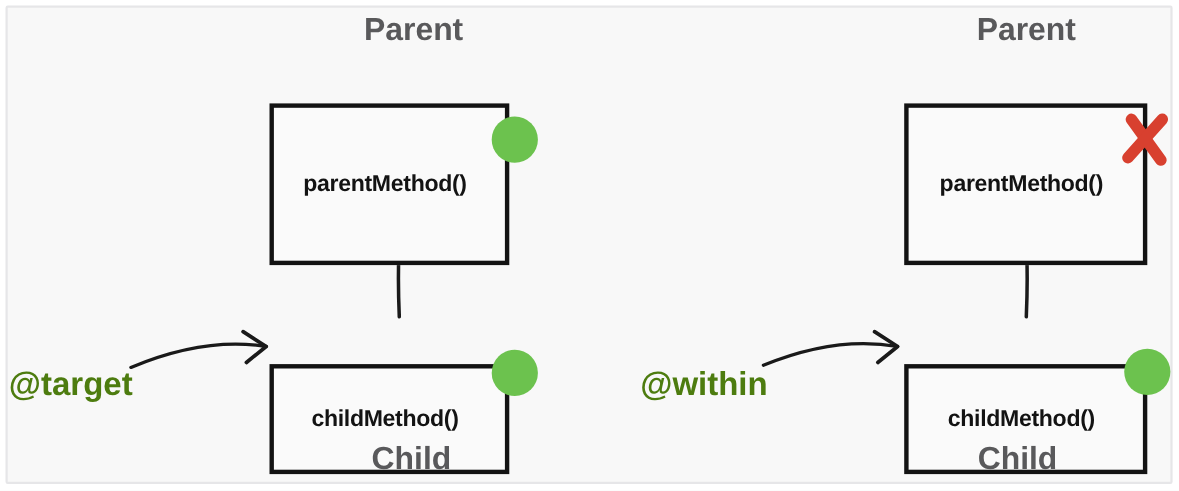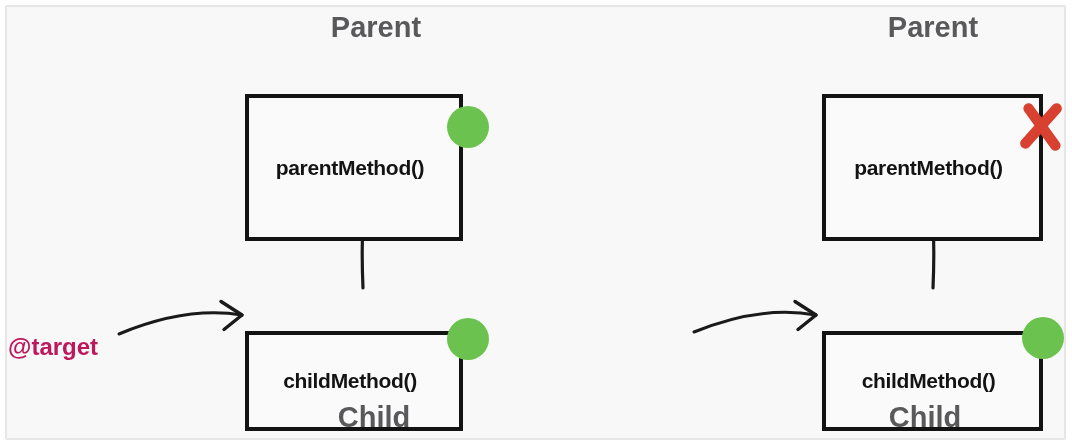--- a/index.html
+++ b/index.html
@@ -52,23 +52,23 @@
     color: #59595b;
     white-space: nowrap;
   }
   #lbl-left-parent  { left: 376px; top: 11px;  }
   #lbl-left-child   { left: 374px; top: 401px; }
   #lbl-right-parent { left: 933px; top: 11px;  }
   #lbl-right-child  { left: 925px; top: 401px; }
 
   .pointcut-label {
     position: absolute;
-    font-size: 24px;
+    font-size: 30px;
     font-weight: bold;
-    color: #be185d;
+    color: #4d7c0f;
     white-space: nowrap;
   }
   #pc-left  { left: 8px;   top: 333px; }
   #pc-right { left: 582px; top: 333px; }
 
   .ind { position: absolute; }
   #ind-left-parent  { left: 447px;  top: 106px; width: 42px; height: 42px; }
   #ind-left-child   { left: 447px;  top: 318px; width: 42px; height: 42px; }
   #ind-right-parent { left: 1017px; top: 100px; width: 50px; height: 52px; }
   #ind-right-child  { left: 1022px; top: 317px; width: 42px; height: 42px; }
@@ -164,14 +164,15 @@
   </div>
 
   <div class="ind" id="ind-right-child">
     <span class="indicator pass">
       
     </span>
   </div>
 
   <div class="class-label" id="lbl-right-child">Child</div>
 
+  <div class="pointcut-label" id="pc-right">@within</div>
 
 </div>
 
 </body></html>

